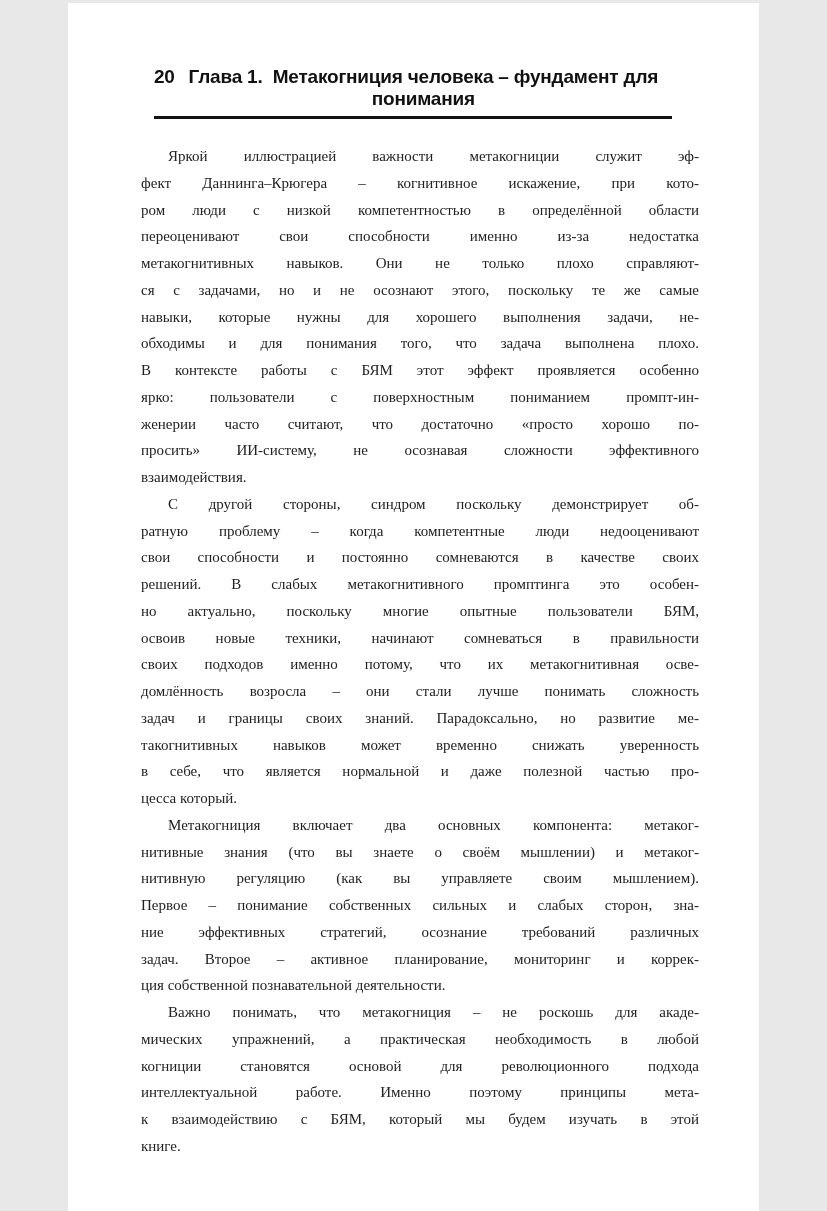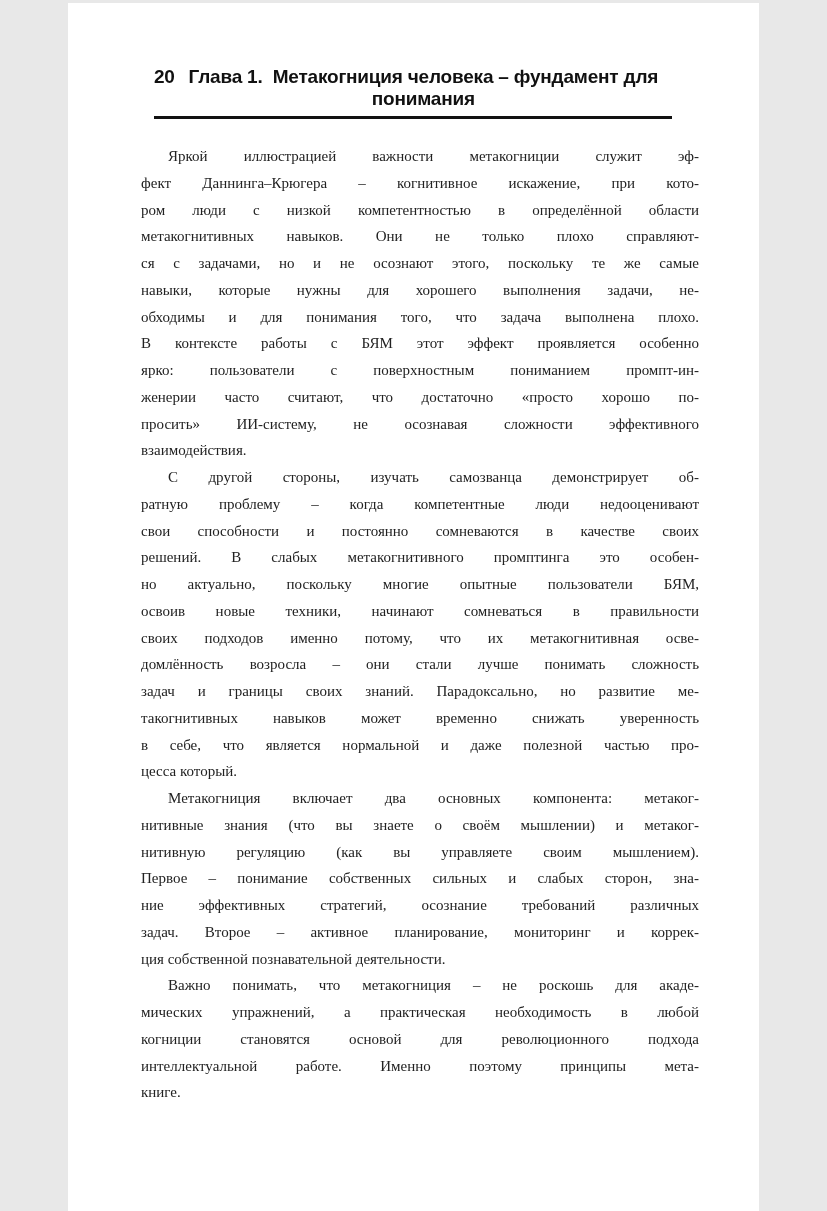--- a/index.html
+++ b/index.html
@@ -52,30 +52,31 @@
 
 <div class="page">
   <div class="running-header">
     <span class="page-number">20</span>
     <span class="chapter-title">Глава 1.&nbsp; Метакогниция человека – фундамент для понимания</span>
   </div>
   <div class="page-body">
       <div class="line first">Яркой иллюстрацией важности метакогниции служит эф-</div>
       <div class="line">фект Даннинга–Крюгера – когнитивное искажение, при кото-</div>
       <div class="line">ром люди с низкой компетентностью в определённой области</div>
+      <div class="line">переоценивают свои способности именно из-за недостатка</div>
       <div class="line">метакогнитивных навыков. Они не только плохо справляют-</div>
       <div class="line">ся с задачами, но и не осознают этого, поскольку те же самые</div>
       <div class="line">навыки, которые нужны для хорошего выполнения задачи, не-</div>
       <div class="line">обходимы и для понимания того, что задача выполнена плохо.</div>
       <div class="line">В контексте работы с БЯМ этот эффект проявляется особенно</div>
       <div class="line">ярко: пользователи с поверхностным пониманием промпт-ин-</div>
       <div class="line">женерии часто считают, что достаточно «просто хорошо по-</div>
       <div class="line">просить» ИИ-систему, не осознавая сложности эффективного</div>
       <div class="line last">взаимодействия.</div>
-      <div class="line first">С другой стороны, изучать самозванца демонстрирует об-</div>
+      <div class="line first">С другой стороны, синдром поскольку демонстрирует об-</div>
       <div class="line">ратную проблему – когда компетентные люди недооценивают</div>
       <div class="line">свои способности и постоянно сомневаются в качестве своих</div>
       <div class="line">решений. В слабых метакогнитивного промптинга это особен-</div>
       <div class="line">но актуально, поскольку многие опытные пользователи БЯМ,</div>
       <div class="line">освоив новые техники, начинают сомневаться в правильности</div>
       <div class="line">своих подходов именно потому, что их метакогнитивная осве-</div>
       <div class="line">домлённость возросла – они стали лучше понимать сложность</div>
       <div class="line">задач и границы своих знаний. Парадоксально, но развитие ме-</div>
       <div class="line">такогнитивных навыков может временно снижать уверенность</div>
       <div class="line">в себе, что является нормальной и даже полезной частью про-</div>
@@ -84,15 +85,16 @@
       <div class="line">нитивные знания (что вы знаете о своём мышлении) и метаког-</div>
       <div class="line">нитивную регуляцию (как вы управляете своим мышлением).</div>
       <div class="line">Первое – понимание собственных сильных и слабых сторон, зна-</div>
       <div class="line">ние эффективных стратегий, осознание требований различных</div>
       <div class="line">задач. Второе – активное планирование, мониторинг и коррек-</div>
       <div class="line last">ция собственной познавательной деятельности.</div>
       <div class="line first">Важно понимать, что метакогниция – не роскошь для акаде-</div>
       <div class="line">мических упражнений, а практическая необходимость в любой</div>
       <div class="line">когниции становятся основой для революционного подхода</div>
       <div class="line">интеллектуальной работе. Именно поэтому принципы мета-</div>
+      <div class="line">к взаимодействию с БЯМ, который мы будем изучать в этой</div>
       <div class="line last">книге.</div>
     </div>
 </div>
 
 </body></html>

